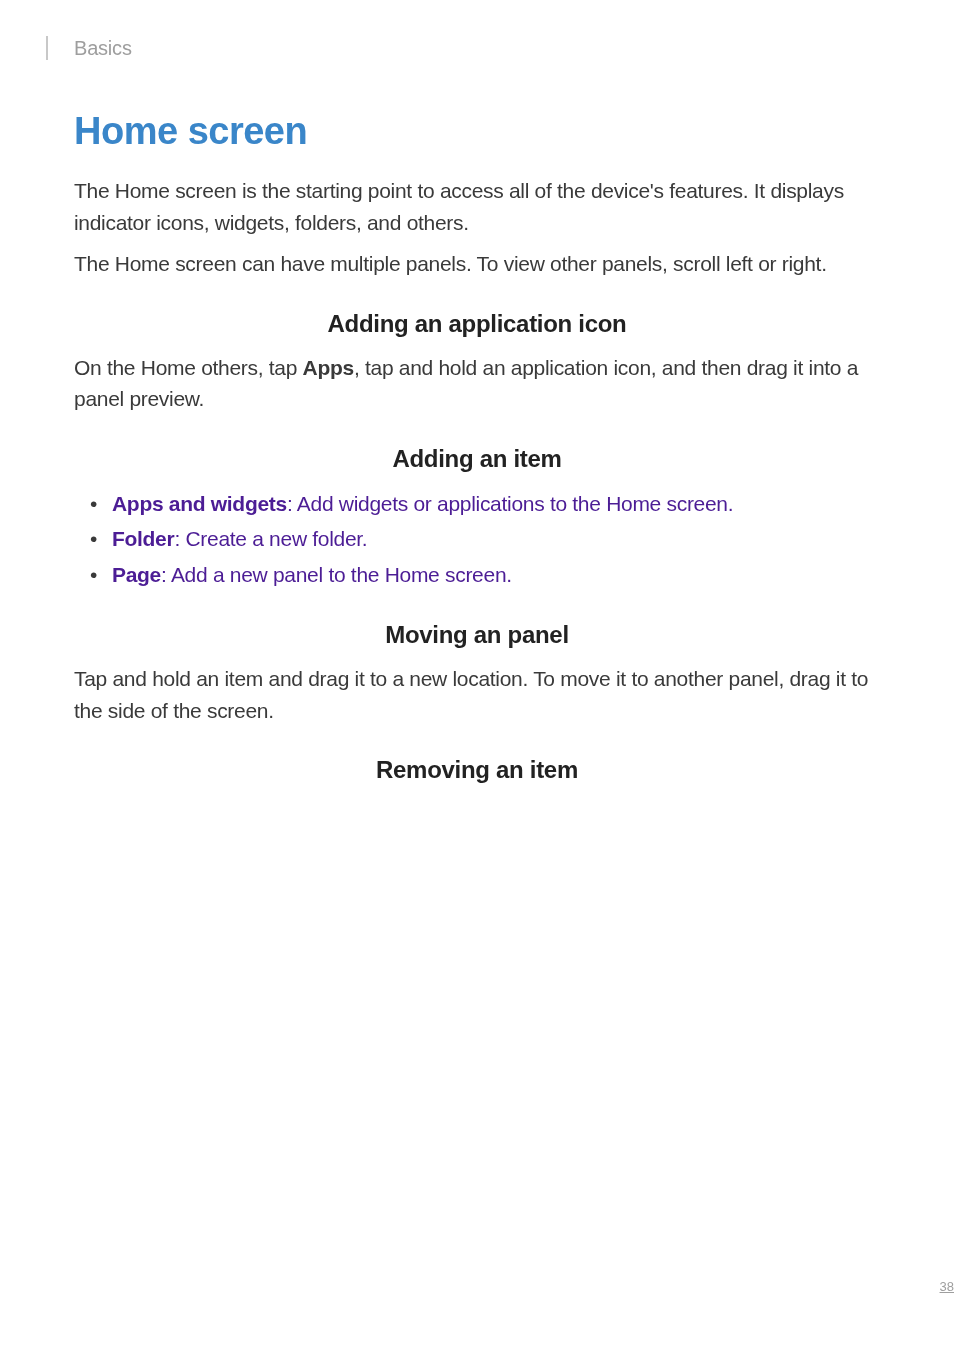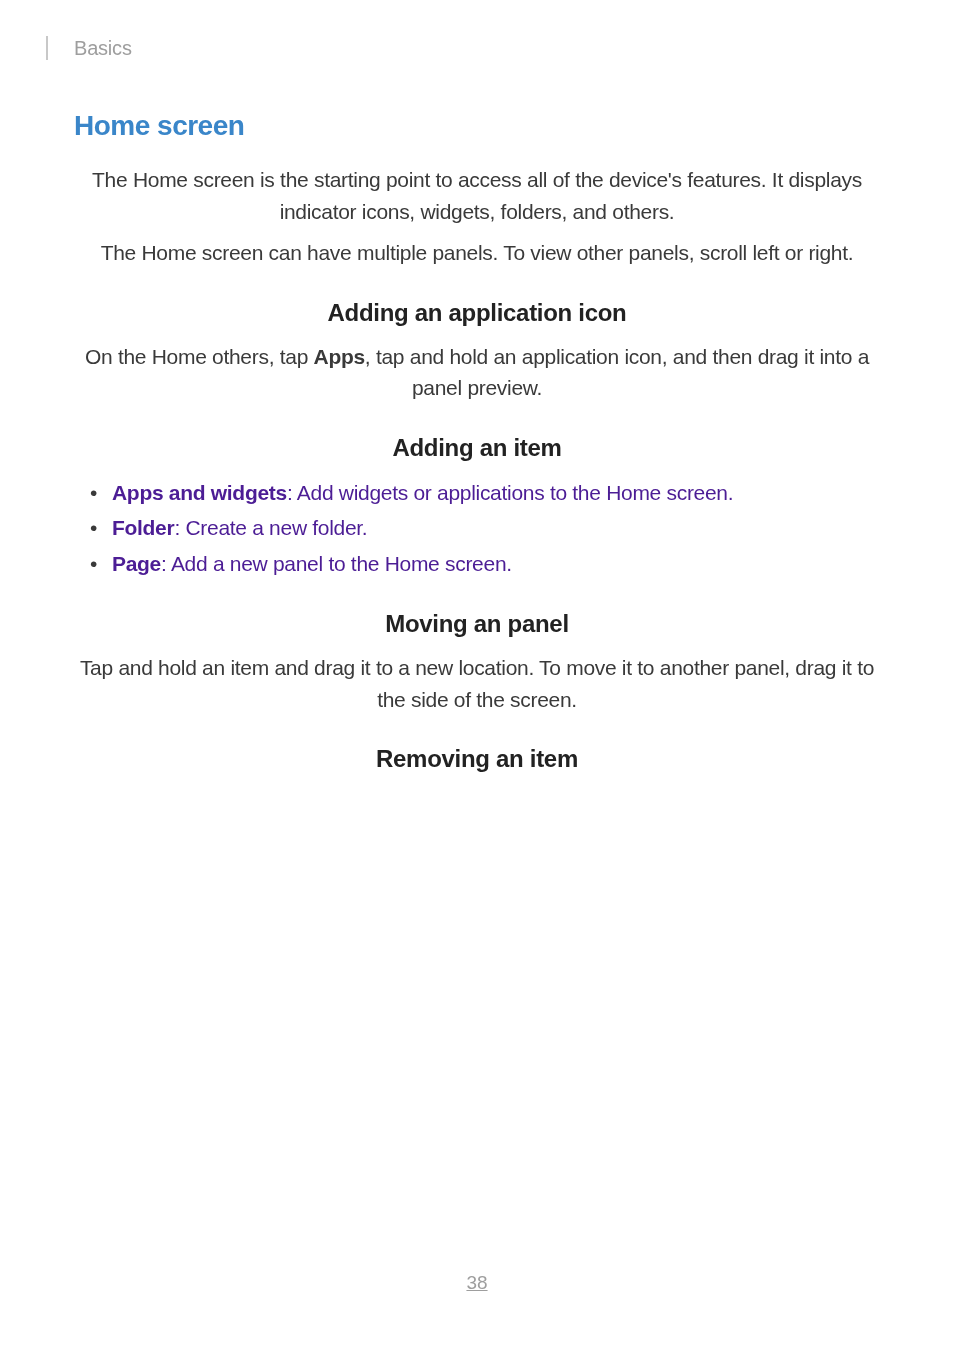--- a/index.html
+++ b/index.html
@@ -29,32 +29,31 @@
     margin-left: -28px;
     margin-right: 26px;
   }
   .crumb {
     color: #9e9e9e;
     font-size: 20px;
     letter-spacing: -0.2px;
   }
   h1.title {
     color: #3a86c9;
-    font-size: 28px;
+    font-size: 38px;
     font-weight: 700;
     margin: 0 0 22px 0;
     letter-spacing: -0.5px;
   }
   p.body {
     font-size: 21px;
     line-height: 1.5;
     color: #3a3a3a;
     margin: 0 0 10px 0;
     letter-spacing: -0.3px;
-    text-align: center;
   }
   h2.section {
     color: #d9903d;
     font-size: 28px;
     font-weight: 700;
     margin: 48px 0 24px 0;
     letter-spacing: -0.3px;
   }
   h3.sub {
     color: #222;
@@ -84,22 +83,22 @@
     left: 16px;
     top: 0;
     color: #3a3a3a;
   }
   .bold { font-weight: 700; }
   .pagenum {
     position: absolute;
     bottom: 56px;
     left: 0;
     right: 0;
-    text-align: center;
-    font-size: 19px;
+    text-align: right;
+    font-size: 13px;
     color: #9e9e9e;
     text-decoration: underline;
   }
 </style>
 </head>
 <body>
 
 <div class="page">
 
   <div class="crumb-wrap">

